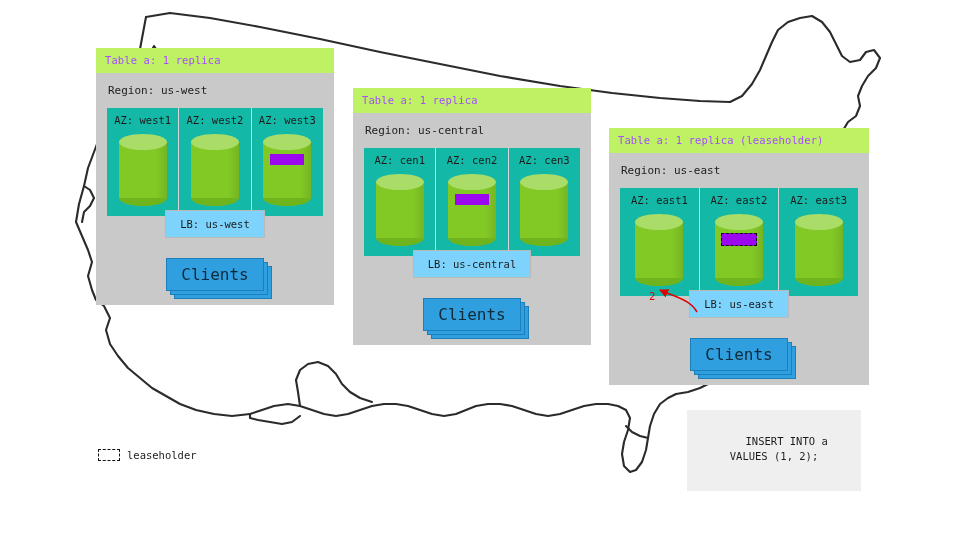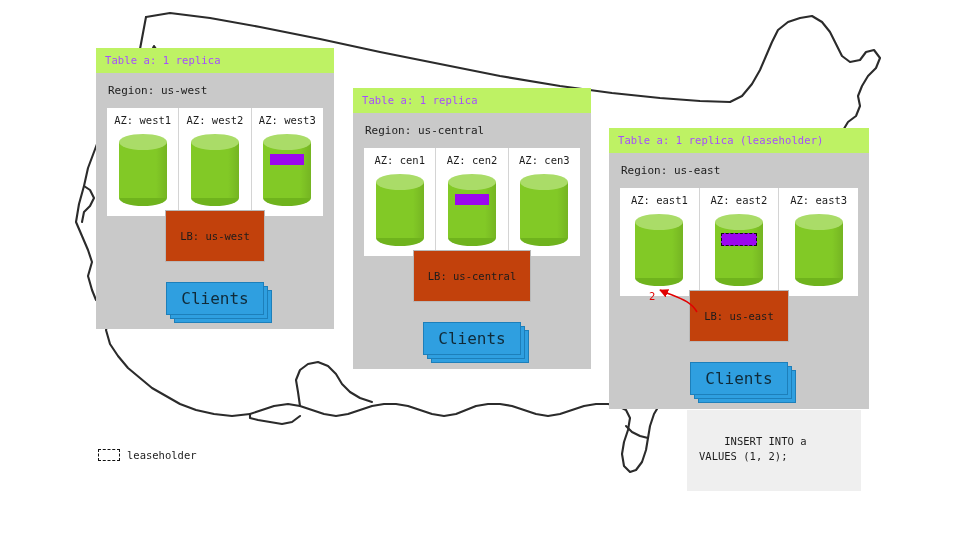--- a/index.html
+++ b/index.html
@@ -23,21 +23,21 @@
     letter-spacing:0.1px;
     white-space:nowrap;
   }
   .region-body{
     background:#c9c9c9;
     padding:9px 11px 14px 11px;
   }
   .region-title{
     font-size:11px;color:#1c1c1c;margin:2px 0 11px 1px;white-space:nowrap;
   }
-  .az-row{display:flex;background:#ffffff;}
+  .az-row{display:flex;background:#14b8a6;}
   .az{
     flex:1;
     padding:6px 4px 10px 4px;
     display:flex;flex-direction:column;align-items:center;
     border-right:1px solid #d4d4d4;
     box-sizing:border-box;
   }
   .az:last-child{border-right:none;}
   .az-label{font-size:10.5px;color:#1c1c1c;white-space:nowrap;margin-bottom:8px;}
 
@@ -64,41 +64,41 @@
     background:#9b07ef;z-index:4;
   }
   .cyl .replica.lease{
     border:1.6px dashed #111111;
     left:6px;top:19px;width:34px;height:11px;
   }
 
   
   .lb{
     position:relative;margin:-6px auto 0 auto;
-    background:#c2410c;border:1px solid #b9b9b9;
+    background:#7dd3fc;border:1px solid #b9b9b9;
     font-size:10.5px;color:#1c1c1c;
-    padding:19px 14px;text-align:center;width:max-content;
+    padding:7px 14px;text-align:center;width:max-content;
     z-index:6;
   }
 
   
   .clients-wrap{position:relative;width:max-content;margin:20px auto 0 auto;}
   .clients-wrap .card{
     position:absolute;background:#2f9fe0;border:1px solid #1d7fba;
   }
   .clients{
     position:relative;background:#2f9fe0;border:1px solid #1d7fba;
     padding:6px 14px;font-size:16px;color:#102a38;white-space:nowrap;
   }
 
   
   .sql{
     position:absolute;z-index:4;background:#efefef;
     padding:9px 12px 11px 12px;
-    font-size:10.5px;line-height:1.45;color:#1c1c1c;white-space:pre;
+    font-size:10.5px;line-height:1.45;color:#1c1c1c;white-space:pre;text-align:center;
   }
 
   
   .legend{
     position:absolute;z-index:4;display:flex;align-items:center;gap:7px;
     font-size:10.5px;color:#1c1c1c;
   }
   .legend .swatch{
     width:20px;height:10px;border:1.6px dashed #111111;background:transparent;
   }

